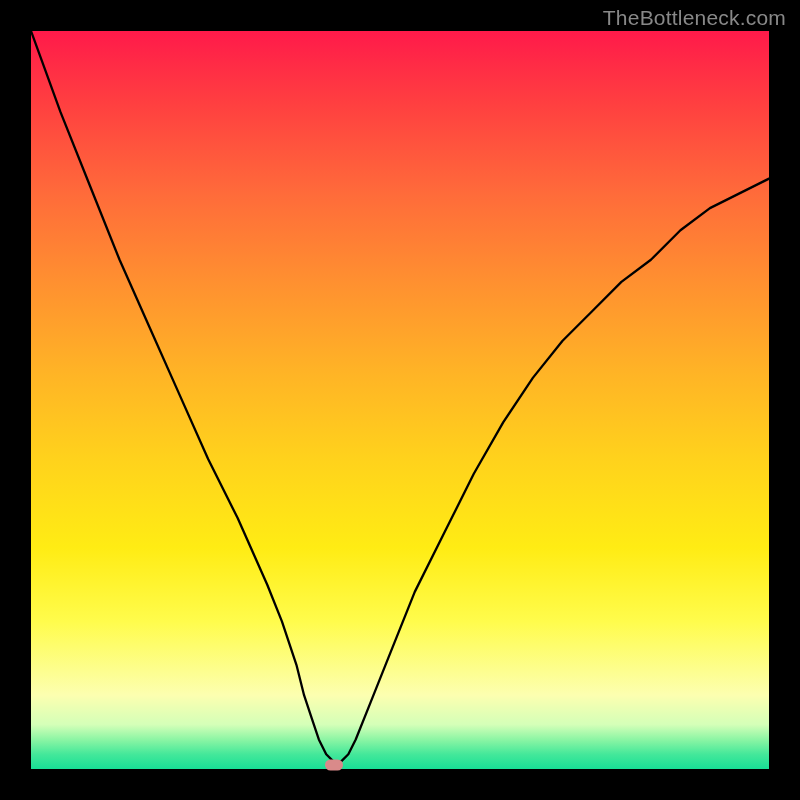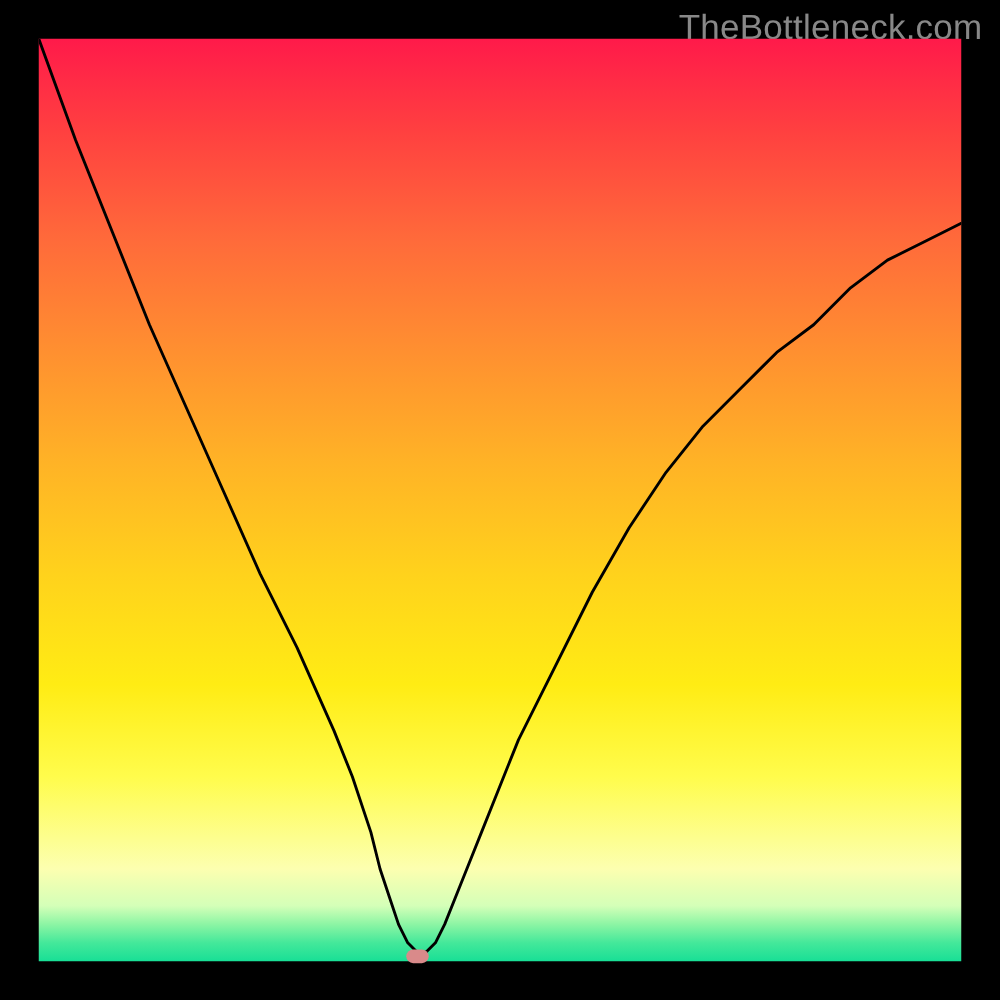--- a/index.html
+++ b/index.html
@@ -30,21 +30,21 @@
       #8cf5a4 96%,
       #44e89a 98%,
       #18df96 100%
     );
   }
   .watermark {
     position: absolute;
     top: 6px;
     right: 14px;
     color: #888;
-    font-size: 28px;
+    font-size: 21px;
     letter-spacing: 0.2px;
   }
   .curve {
     position: absolute;
     top: 31px;
     left: 31px;
     width: 738px;
     height: 738px;
   }
   .marker {

